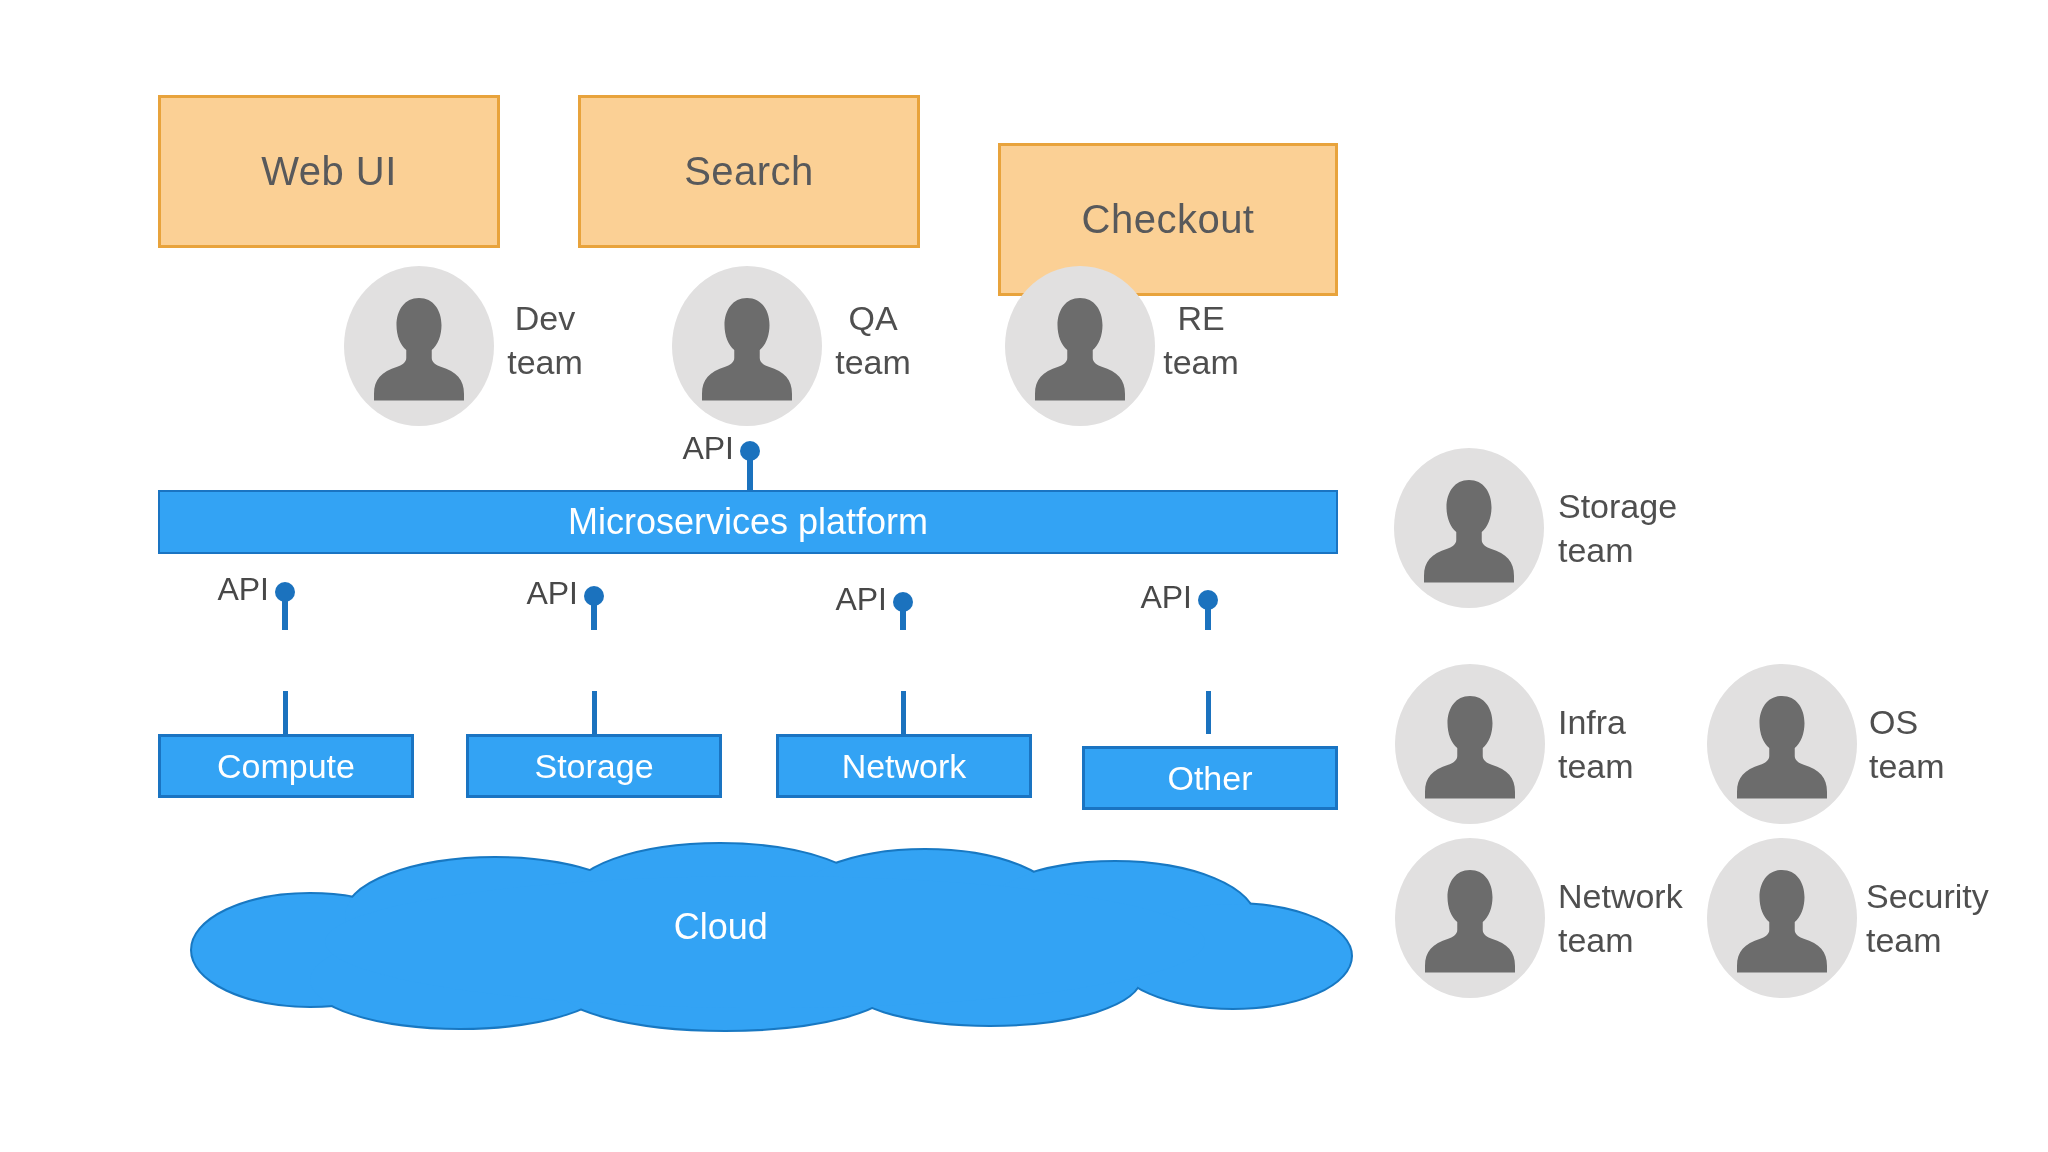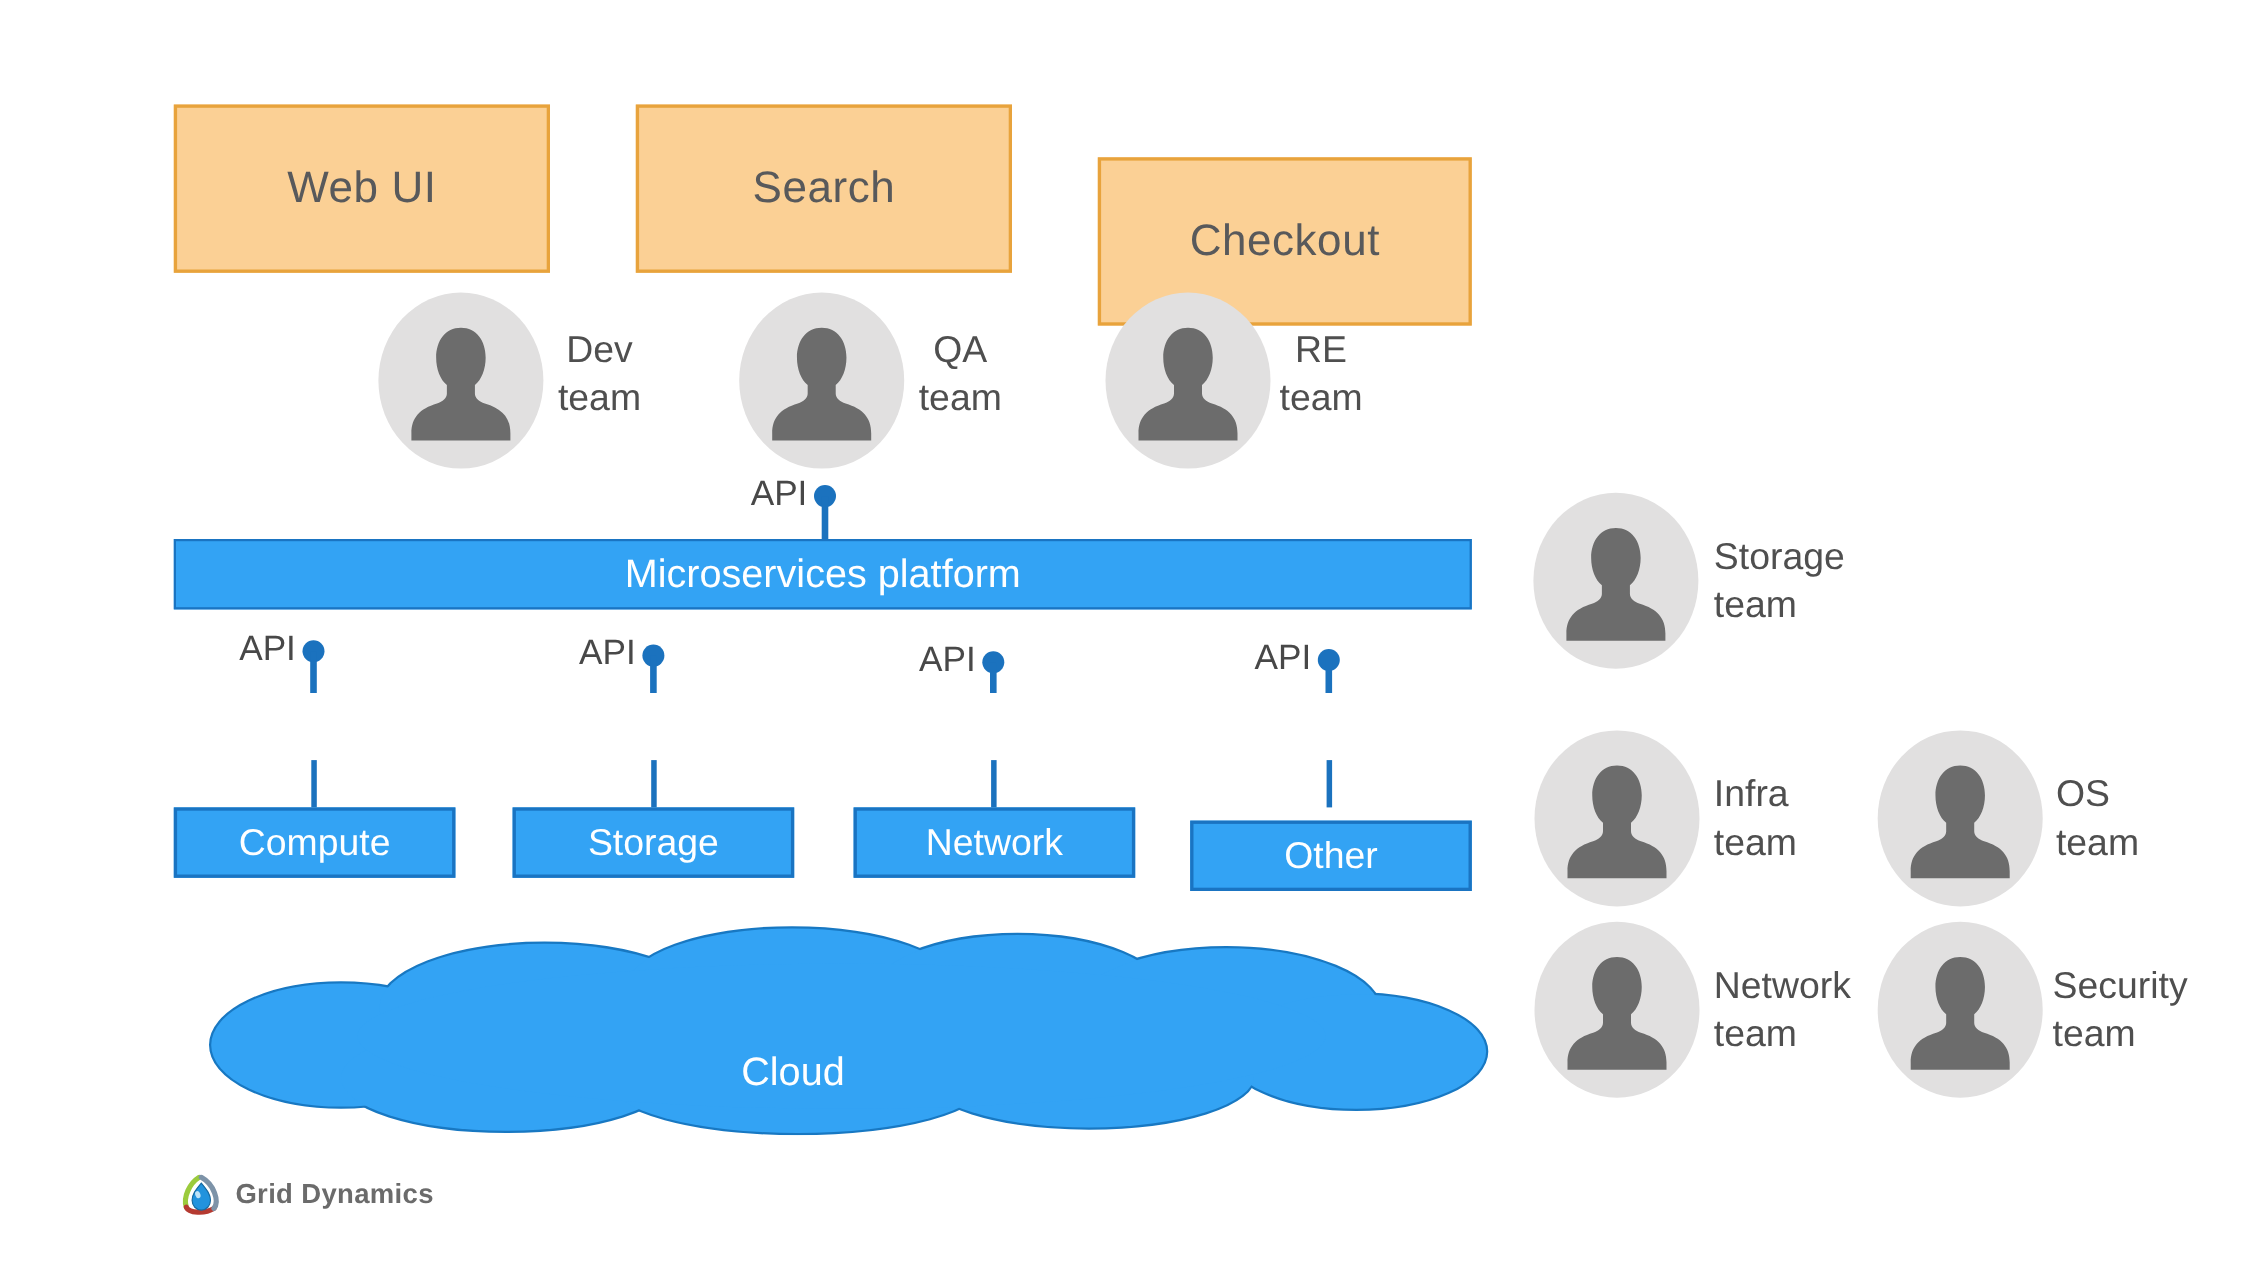--- a/index.html
+++ b/index.html
@@ -70,21 +70,21 @@
     position:absolute;width:5px;top:691px;height:43px;
     background:var(--pin_blue);
   }
   
   .cloudwrap{position:absolute;left:165px;top:838px;width:1198px;height:194px;}
   .cloudwrap svg{width:100%;height:100%;}
   .cloud-edge{fill:var(--cloud_fill);stroke:var(--cloud_outline);stroke-width:4;}
   .cloud-fill{fill:var(--cloud_fill);stroke:none;}
   .cloudlabel{
     position:absolute;left:46.4%;top:46%;transform:translate(-50%,-50%);
-    font-size:36px;color:var(--bar_text);margin-top:47px;
+    font-size:36px;color:var(--bar_text);
   }
   
   .logo{position:absolute;left:160px;top:1062px;height:48px;display:flex;align-items:center;}
   .logo svg{width:46px;height:46px;margin-right:8px;}
   .logotext{font-size:25px;font-weight:bold;color:var(--logo_text_color);letter-spacing:0.3px;}
 </style>
 </head>
 <body>
 
 <div class="stage">
@@ -254,24 +254,14 @@
   <div class="avatar" style="left:1707px;top:838px;">
     <svg viewBox="0 0 100 100" preserveAspectRatio="none">
       <path d="M50 20c9.5 0 15 7.5 15 17 0 6.5-2.5 12.5-6.5 15.5l0 5c0 2.5 2.5 4.5 6 5.5 10.5 3 15.5 8 15.5 17l0 4-60 0 0-4c0-9 5-14 15.5-17 3.5-1 6-3 6-5.5l0-5c-4-3-6.5-9-6.5-15.5 0-9.5 5.5-17 15-17z"></path>
     </svg>
   </div>
   <div class="teamlabel" style="left:1866px;top:874px;">
     <div>Security</div>
     <div>team</div>
   </div>
 
-  <div class="logo">
-    <svg viewBox="0 0 44 44">
-      <path d="M20 7 C12 12 6 24 9 33" fill="none" stroke="#9BCB3C" stroke-width="4.5" stroke-linecap="round"></path>
-      <path d="M9 33 C11 38 25 39 33 34" fill="none" stroke="#B53A31" stroke-width="4.5" stroke-linecap="round"></path>
-      <path d="M33 34 C38 28 33 13 22 7" fill="none" stroke="#7D93A8" stroke-width="4.5" stroke-linecap="round"></path>
-      <path d="M22 12 C27 18 30 22 30 27 A8 8.5 0 0 1 14 27 C14 22 17 18 22 12 Z" fill="#2293DD" stroke="#16699F" stroke-width="1"></path>
-      <ellipse cx="19" cy="22" rx="2.2" ry="3.2" fill="#BFE3F7" transform="rotate(-20 19 22)"></ellipse>
-    </svg>
-    <span class="logotext">Grid Dynamics</span>
-  </div>
 
 </div>
 
 </body></html>

